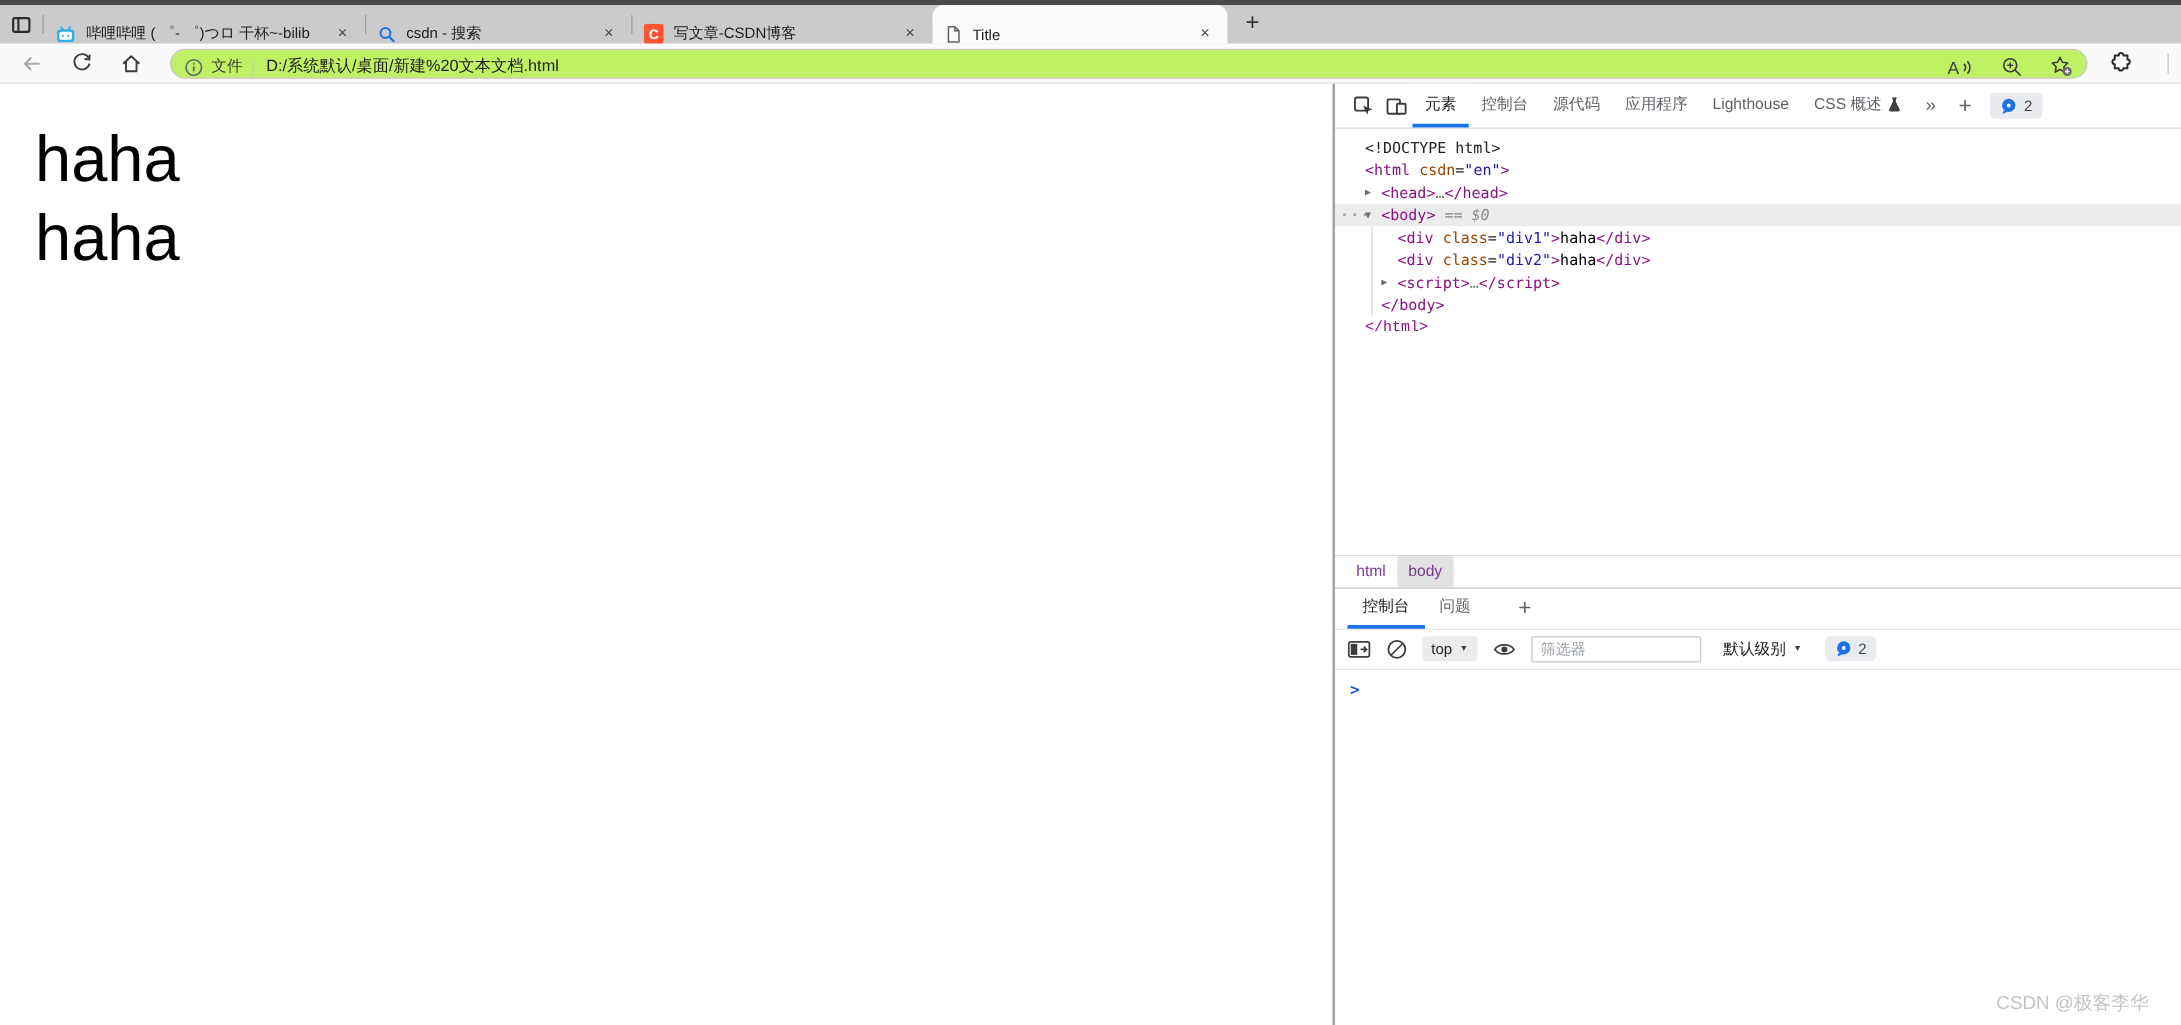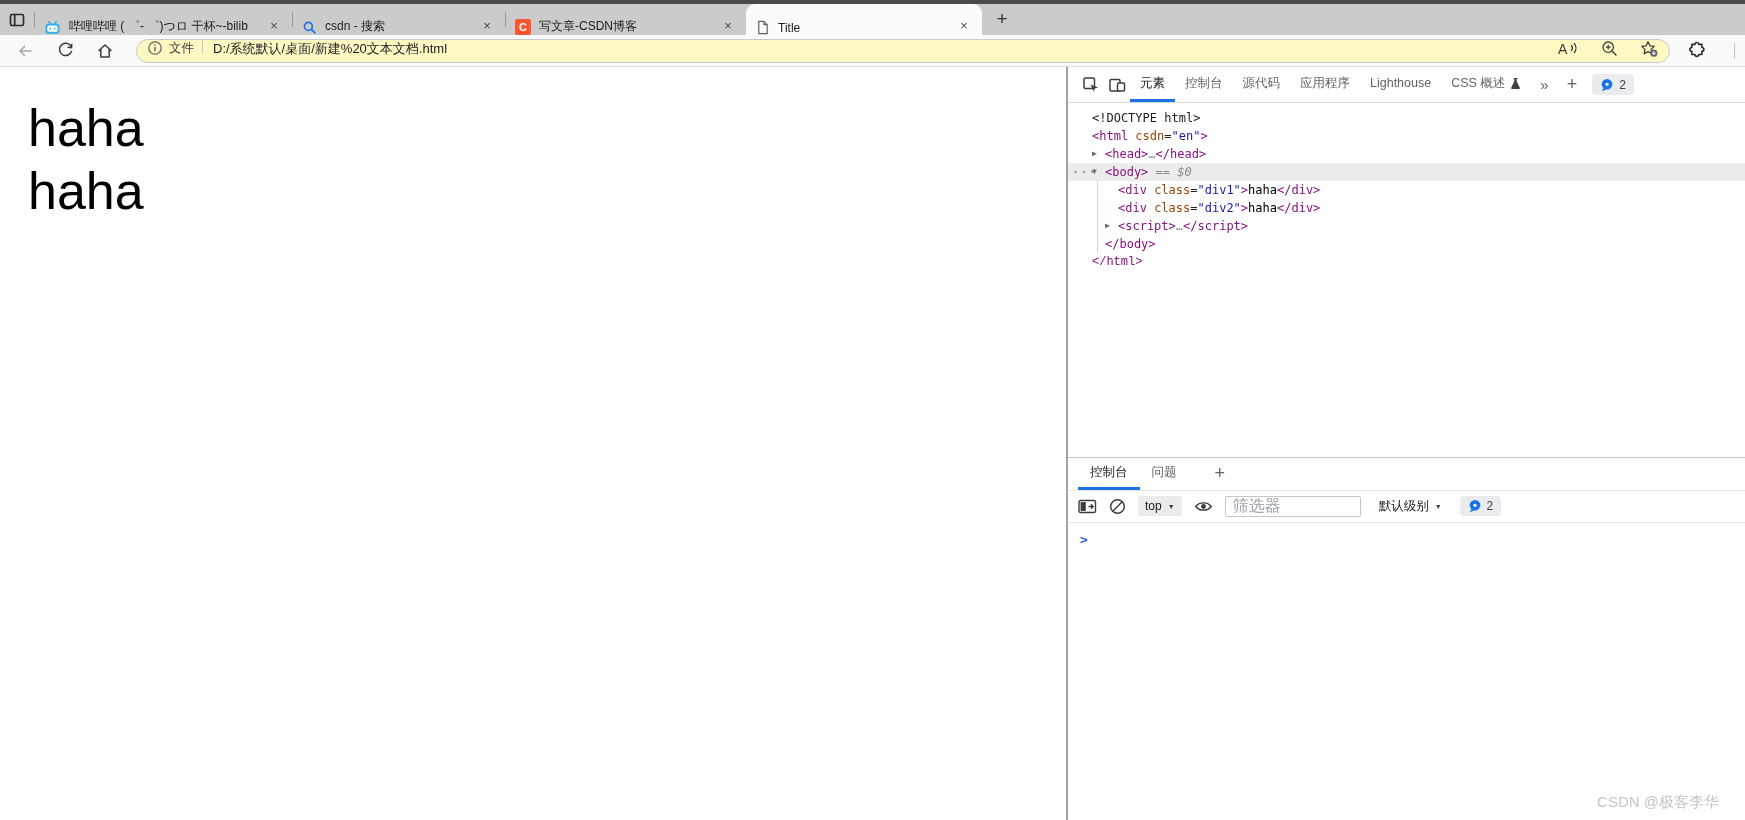--- a/index.html
+++ b/index.html
@@ -22,22 +22,22 @@
                text-align:center; border-radius:4px; cursor:pointer; }
   .new-tab { font-size:19px; color:#333; width:28px; height:28px; line-height:26px; text-align:center;
              margin-left:6px; cursor:pointer; }
   .favicon { flex:0 0 auto; display:flex; }
 
   
   .toolbar { height:32px; background:#fafafa; border-bottom:1px solid #dedede; display:flex;
              align-items:center; padding:0 10px; flex:0 0 auto; }
   .nav-btn { width:30px; height:26px; display:flex; align-items:center; justify-content:center; cursor:pointer;
              border-radius:4px; flex:0 0 auto; margin-right:10px; }
-  .omnibox { flex:1 1 auto; height:24px; background:#fef9c3; border:1px solid #c9c9c9; border-radius:12px;
-             display:flex; align-items:flex-start; padding:0 10px; margin:0 12px 0 6px; min-width:0; cursor:text; }
+  .omnibox { flex:1 1 auto; height:24px; background:#bef264; border:1px solid #c9c9c9; border-radius:12px;
+             display:flex; align-items:flex-end; padding:0 10px; margin:0 12px 0 6px; min-width:0; cursor:text; }
   .om-label { font-size:12.5px; color:#3c3c3c; margin:0 8px 0 6px; }
   .om-sep { width:1px; height:14px; background:#c9c9c9; margin-right:10px; }
   .om-url { flex:1 1 auto; font-size:13px; color:#202124; white-space:nowrap; overflow:hidden; }
   .om-ico { display:flex; align-items:center; margin-left:22px; cursor:pointer; flex:0 0 auto; }
   .toolbar-sep { width:1px; height:16px; background:#c2c2c2; margin-left:12px; }
 
   
   .main { flex:1 1 auto; display:flex; min-height:0; }
   .page { flex:1 1 auto; background:#fff; padding:30px 0 0 28px; }
   .haha { font-size:52px; line-height:63px; color:#000; }
@@ -84,21 +84,21 @@
                 color:#5f6368; cursor:pointer; }
 
   
   .dt-console-toolbar { height:32px; border-bottom:1px solid #e5e5e5; display:flex; align-items:center;
                         padding:0 10px; gap:12px; flex:0 0 auto; }
   .ct-ico { display:flex; align-items:center; cursor:pointer; flex:0 0 auto; }
   .ct-chip { display:flex; align-items:center; gap:6px; background:#ebebeb; border-radius:3px;
              padding:3px 7px; font-size:12px; color:#202124; cursor:pointer; }
   .caret { font-size:7px; color:#3c4043; }
   .ct-filter { width:136px; height:21px; border:1px solid #c6c6c6; border-radius:2px; padding:0 7px;
-               font-size:16px; color:#202124; font-family:"Liberation Sans",sans-serif; outline:none; }
+               font-size:12px; color:#202124; font-family:"Liberation Sans",sans-serif; outline:none; }
   .ct-filter::placeholder { color:#9aa0a6; }
   .ct-levels { display:flex; align-items:center; gap:6px; font-size:12.5px; color:#202124;
                cursor:pointer; margin-left:6px; }
   .ct-badge { display:flex; align-items:center; gap:5px; background:#e9ebee; border-radius:4px;
               padding:3px 8px; font-size:12px; color:#3c4043; cursor:pointer; margin-left:6px; }
 
   
   .dt-console { height:112px; flex:1 1 auto; position:relative; }
   .prompt { padding:7px 0 0 12px; }
   .chev { color:#1a5cd7; font-weight:bold; font-size:13px; font-family:"DejaVu Sans Mono",monospace; }
@@ -307,20 +307,24 @@
           <div class="tree-row" style="padding-left: 24px;"><span class="tk-tag">&lt;html</span><span class="tk-attr"> csdn</span><span class="tk-pun">=</span><span class="tk-val">"en"</span><span class="tk-tag">&gt;</span></div>
           <div class="tree-row" style="padding-left: 37px;"><span class="tree-arrow" style="left: 24px;">▶</span><span class="tk-tag">&lt;head&gt;</span><span class="tk-gray">…</span><span class="tk-tag">&lt;/head&gt;</span></div>
           <div class="tree-row selected" style="padding-left: 37px;"><span class="tree-dots">···</span><span class="tree-arrow" style="left: 24px;">▼</span><span class="tk-tag">&lt;body&gt;</span><span class="tk-gray"> == </span><span class="tk-grayi">$0</span></div>
           <div class="tree-row" style="padding-left: 50px;"><span class="tk-tag">&lt;div</span><span class="tk-attr"> class</span><span class="tk-pun">=</span><span class="tk-val">"div1"</span><span class="tk-tag">&gt;</span><span class="tk-txt">haha</span><span class="tk-tag">&lt;/div&gt;</span></div>
           <div class="tree-row" style="padding-left: 50px;"><span class="tk-tag">&lt;div</span><span class="tk-attr"> class</span><span class="tk-pun">=</span><span class="tk-val">"div2"</span><span class="tk-tag">&gt;</span><span class="tk-txt">haha</span><span class="tk-tag">&lt;/div&gt;</span></div>
           <div class="tree-row" style="padding-left: 50px;"><span class="tree-arrow" style="left: 37px;">▶</span><span class="tk-tag">&lt;script&gt;</span><span class="tk-gray">…</span><span class="tk-tag">&lt;/script&gt;</span></div>
           <div class="tree-row" style="padding-left: 37px;"><span class="tk-tag">&lt;/body&gt;</span></div>
           <div class="tree-row" style="padding-left: 24px; font-family: Liberation Mono, monospace;"><span class="tk-tag">&lt;/html&gt;</span></div>
         </div>
 
+      <div class="dt-breadcrumb">
+        <span class="crumb">html</span>
+        <span class="crumb selected">body</span>
+      </div>
 
       <div class="dt-drawer-tabs">
         <div class="drawer-tab active">控制台</div>
         <div class="drawer-tab">问题</div>
         <div class="drawer-add">+</div>
       </div>
 
       <div class="dt-console-toolbar">
         <div class="ct-ico">
           <svg width="19" height="15" viewBox="0 0 19 15">

